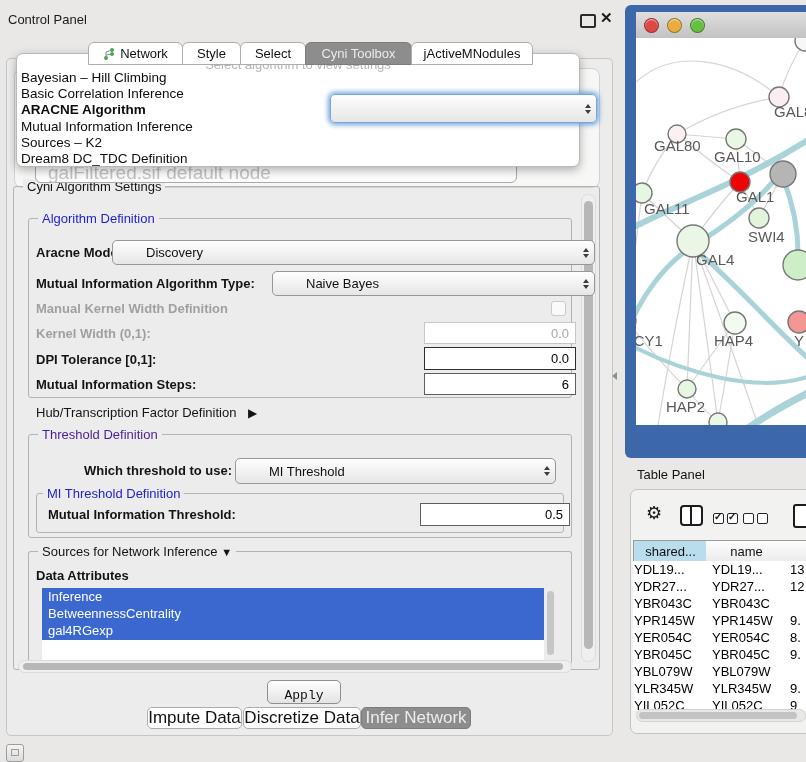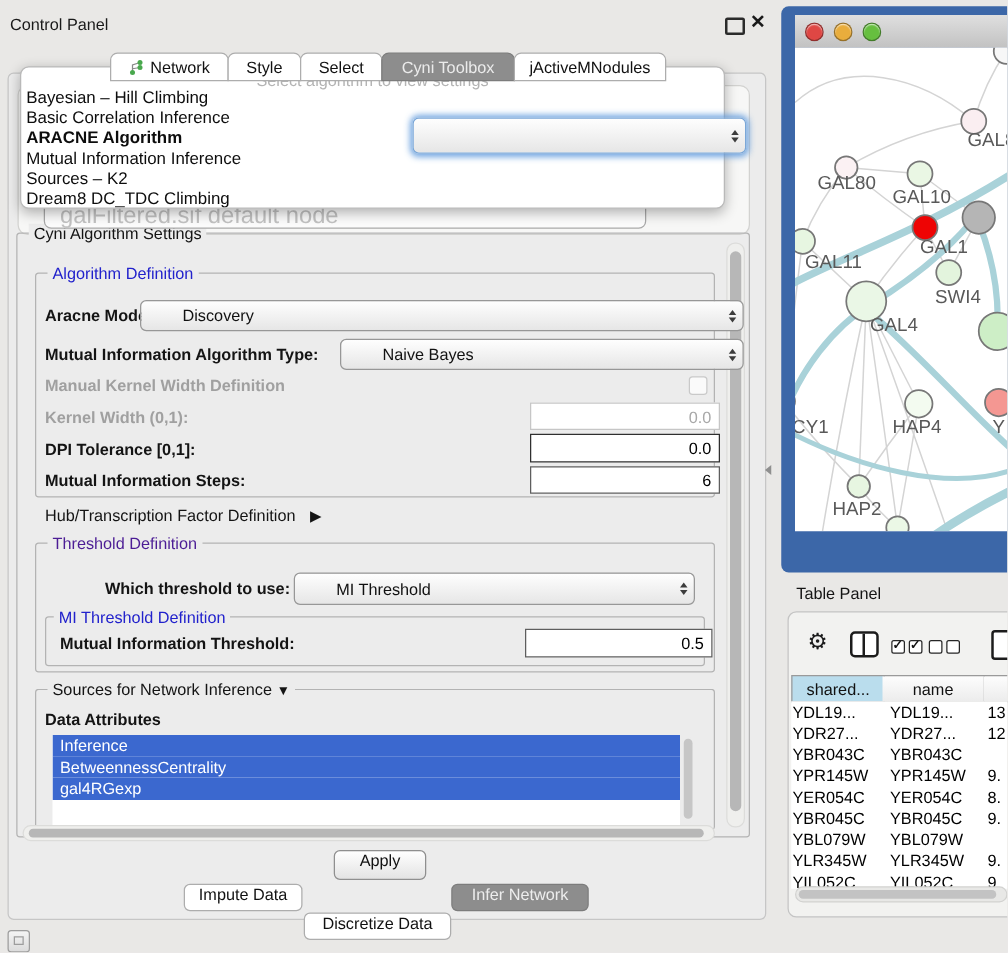--- a/index.html
+++ b/index.html
@@ -10,22 +10,22 @@
   .dis{color:#a0a0a0;}
   
   .titlebar-text{font-size:13px;color:#1a1a1a;}
   .float-btn{width:12px;height:10px;border:2px solid #2b2b2b;border-radius:2px;background:transparent;}
   .close-btn{font-size:15px;font-weight:bold;color:#1a1a1a;line-height:12px;}
   
   .tab{position:absolute;top:36px;height:19px;border:1px solid #adadad;background:#fff;
        font-size:13px;color:#111;display:flex;align-items:center;justify-content:center;
        border-radius:6px 6px 0 0;padding:1px 0 1px 0;}
   .tab.selected{background:#8d8d8d;color:#ebebeb;border-color:#7c7c7c;}
-  .btab{position:absolute;height:20px;border:1px solid #adadad;background:#fff;font-size:13px;color:#111;
-        display:flex;align-items:flex-start;justify-content:center;border-radius:5px;}
+  .btab{position:absolute;height:20px;border:1px solid #adadad;background:#fff;font-size:17px;color:#111;
+        display:flex;align-items:center;justify-content:center;border-radius:5px;}
   .btab.selected{background:#8d8d8d;color:#ededed;border-color:#7c7c7c;}
   
   .panel{position:absolute;background:#ececec;border:1px solid #c6c6c6;border-radius:5px;}
   .group{position:absolute;border:1px solid #b3b3b3;border-radius:3px;}
   .legend{position:absolute;top:-8px;background:#ececec;padding:0 4px;font-size:13px;white-space:nowrap;}
   
   .combo{position:absolute;border:1px solid #979797;border-radius:5px;
          background:linear-gradient(#fefefe,#e6e6e6);display:flex;align-items:center;padding-left:23px;}
   .combo .ctext{flex:1;padding-left:10px;font-size:13px;color:#111;}
   .combo .arrs{width:16px;display:flex;flex-direction:column;align-items:center;}
@@ -43,21 +43,21 @@
          box-shadow:0 3px 10px rgba(0,0,0,0.30);z-index:20;overflow:hidden;}
   .popup-head{font-size:13px;color:#b4b4b4;text-align:center;height:13px;padding-top:3px;}
   .popup-item{font-size:13.5px;color:#0d0d0d;height:16.2px;line-height:16.2px;padding-left:4px;white-space:nowrap;}
   
   .attr-item{height:17.2px;line-height:17.2px;font-size:13px;color:#fff;background:#3b68cf;padding-left:6px;white-space:nowrap;}
   
   .sb-track{position:absolute;background:#efefed;border:1px solid #dcdcda;border-radius:7px;}
   .sb-thumb{position:absolute;background:#b7b7b7;border-radius:6px;}
   
   .pushbtn{position:absolute;border:1px solid #8f8f8f;border-radius:5px;background:linear-gradient(#ffffff,#e3e3e3);
-           font-size:13px;color:#111;display:flex;align-items:flex-start;justify-content:center;}
+           font-size:13px;color:#111;display:flex;align-items:flex-end;justify-content:center;font-family:Liberation Mono, monospace;}
   
   .netframe{position:absolute;background:#3c67a8;border-radius:6px 0 0 6px;}
   .mactitle{position:absolute;background:linear-gradient(#dfdfdf,#c2c2c2);border-bottom:1px solid #8e8e8e;display:flex;align-items:center;}
   .light{width:13px;height:13px;border-radius:50%;border:1px solid rgba(0,0,0,0.35);box-shadow:inset 0 1px 1px rgba(255,255,255,0.65);margin-left:8px;}
   
   .twin{position:absolute;background:#f2f2f0;border:1px solid #c4c4c4;border-radius:7px;}
   .thead-cell{position:absolute;top:0;height:20px;border:1px solid #9a9a9a;border-left:none;
               background:linear-gradient(#fdfdfd,#ececec);font-size:13px;color:#111;
               display:flex;align-items:center;justify-content:center;}
   .thead-cell.first{border-left:1px solid #9a9a9a;}
@@ -127,21 +127,21 @@
     </div>
 
     <div class="popup" style="left:16px;top:47px;width:562px;height:112px;">
       <div class="popup-head">Select algorithm to view settings</div>
       <div>
           <div class="popup-item">Bayesian – Hill Climbing</div>
           <div class="popup-item">Basic Correlation Inference</div>
           <div class="popup-item bold">ARACNE Algorithm</div>
           <div class="popup-item">Mutual Information Inference</div>
           <div class="popup-item">Sources – K2</div>
-          <div class="popup-item">Dream8 DC_TDC Climbing</div>
+          <div class="popup-item">Dream8 DC_TDC Definition</div>
         </div>
     </div>
 
     <div class="group" style="left:13px;top:180px;width:585px;height:482px;">
       <span class="legend" style="left:9px;color:#141414;">Cyni Algorithm Settings</span>
     </div>
 
     <div class="sb-track" style="left:581px;top:188px;width:13px;height:466px;">
       <div class="sb-thumb" style="left:1.5px;top:6px;width:9px;height:448px;"></div>
     </div>
@@ -224,21 +224,21 @@
       <div class="sb-thumb" style="left:4px;top:1.5px;width:540px;height:7px;"></div>
     </div>
 
     <div class="pushbtn" style="left:267px;top:674px;width:72px;height:22px;">
       <span>Apply</span>
     </div>
 
     <div class="btab" style="left:147px;top:701px;width:93px;">
       <span>Impute Data</span>
     </div>
-    <div class="btab" style="left:243px;top:701px;width:116px;margin-top:23px;">
+    <div class="btab" style="left:243px;top:701px;width:116px;">
       <span>Discretize Data</span>
     </div>
     <div class="btab selected" style="left:361px;top:701px;width:108px;">
       <span>Infer Network</span>
     </div>
   </div>
 
   <div class="abs" style="left:6px;top:744px;width:16px;height:16px;border:1.5px solid #9d9d9d;border-radius:3px;background:linear-gradient(#f4f4f4,#dcdcdc);">
     <div style="margin:4px auto;width:6px;height:5px;border:1px solid #9d9d9d;"></div>
   </div>

